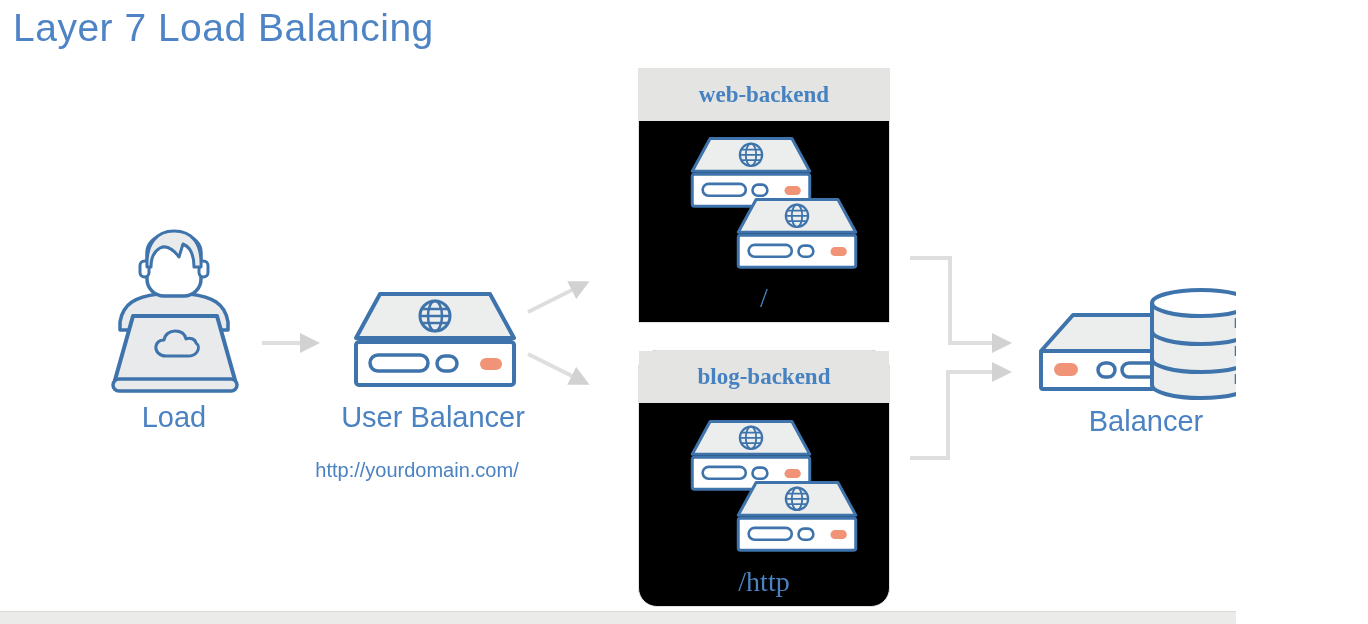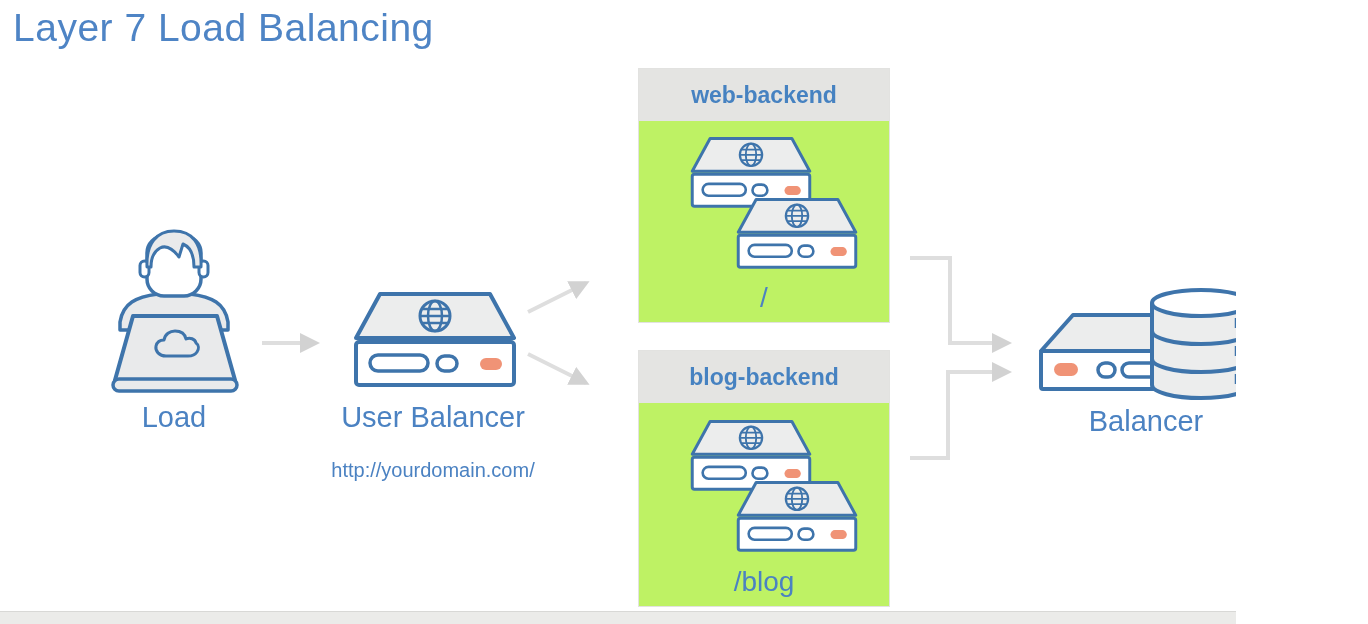--- a/index.html
+++ b/index.html
@@ -13,29 +13,29 @@
     font-size:39px;font-weight:500;color:#4e84c5;letter-spacing:0.5px;
   }
   .node-label{
     position:absolute;text-align:center;
     font-size:29px;color:#4b82c2;font-weight:400;
   }
   .user-label{left:104px;top:401px;width:140px;}
   .lb-label{left:308px;top:401px;width:250px;}
   .db-label{left:1046px;top:405px;width:200px;}
   .lb-url{
-    position:absolute;left:283px;top:459px;width:300px;text-align:center;
+    position:absolute;left:267px;top:459px;width:300px;text-align:center;
     font-size:20px;color:#4b82c2;font-weight:400;
   }
   .backend-box{
-    position:absolute;width:252px;background:#bef264;
-    border:1px solid #e2e2e0;box-sizing:border-box;
+    position:absolute;width:252px;background:#000000;
+    border:1px solid #e2e2e0;box-sizing:border-box;font-family:Liberation Serif, serif;
   }
   .backend-web{left:638px;top:68px;height:255px;}
-  .backend-blog{left:638px;top:350px;height:257px;}
+  .backend-blog{left:638px;top:350px;height:257px;border-radius:19px;}
   .backend-header{
     height:52px;line-height:52px;background:#e4e4e2;text-align:center;
     font-size:23px;font-weight:bold;color:#4682c1;
   }
   .backend-route{
     position:absolute;bottom:8px;left:0;width:100%;text-align:center;
     font-size:28px;color:#4b82c2;font-weight:400;
   }
   .footer-bar{
     position:absolute;left:0;top:611px;width:1368px;height:13px;
@@ -64,21 +64,21 @@
       <path d="M910 458 H948 V372 H1008" marker-end="url(#arrow)"></path>
     </g>
   </svg>
 
   <div class="backend-box backend-web">
     <div class="backend-header">web-backend</div>
     <div class="backend-route">/</div>
   </div>
   <div class="backend-box backend-blog">
     <div class="backend-header">blog-backend</div>
-    <div class="backend-route">/blog</div>
+    <div class="backend-route">/http</div>
   </div>
 
   <svg class="layer" viewBox="0 0 1368 624">
     <defs>
       <symbol id="sym-server" viewBox="0 0 164 96">
         <path d="M27 2 L137 2 L161 46 L3 46 Z" fill="#eceded" stroke="#3e74ab" stroke-width="4" stroke-linejoin="round"></path>
         <g stroke="#3e74ab" fill="none">
           <circle cx="82" cy="24" r="15" stroke-width="3"></circle>
           <ellipse cx="82" cy="24" rx="7" ry="15" stroke-width="2.5"></ellipse>
           <line x1="69" y1="17" x2="95" y2="17" stroke-width="2.5"></line>

